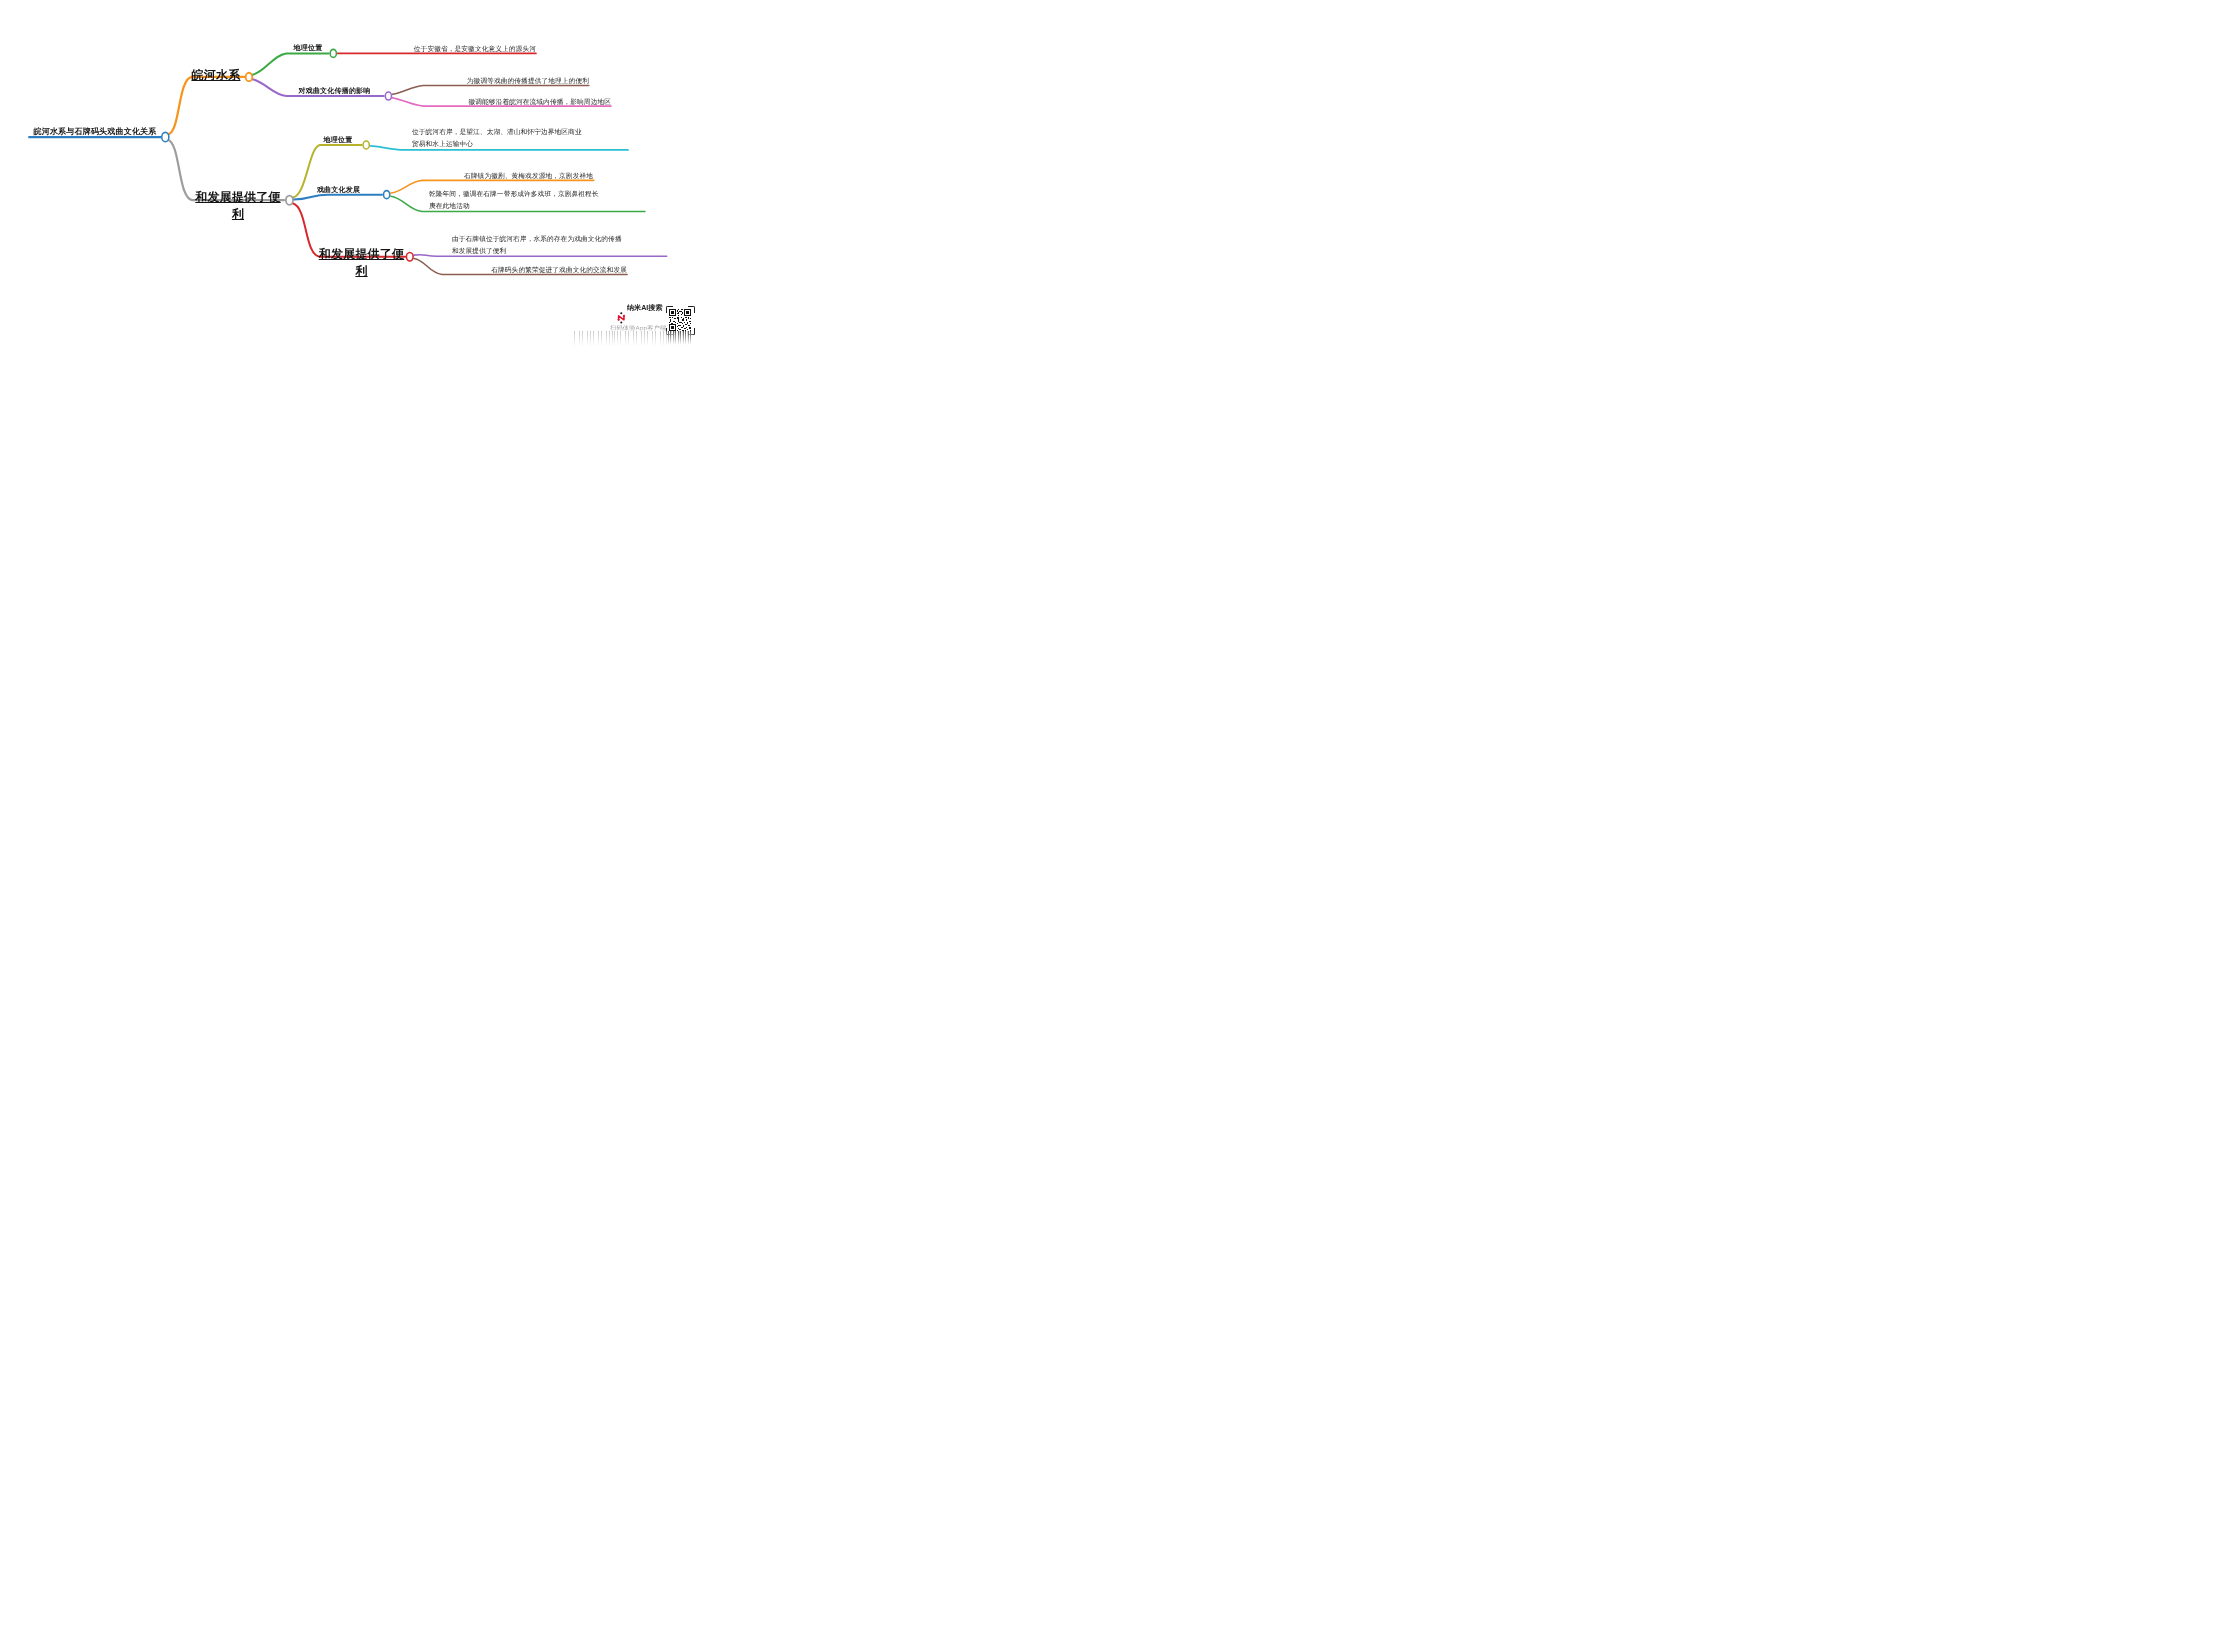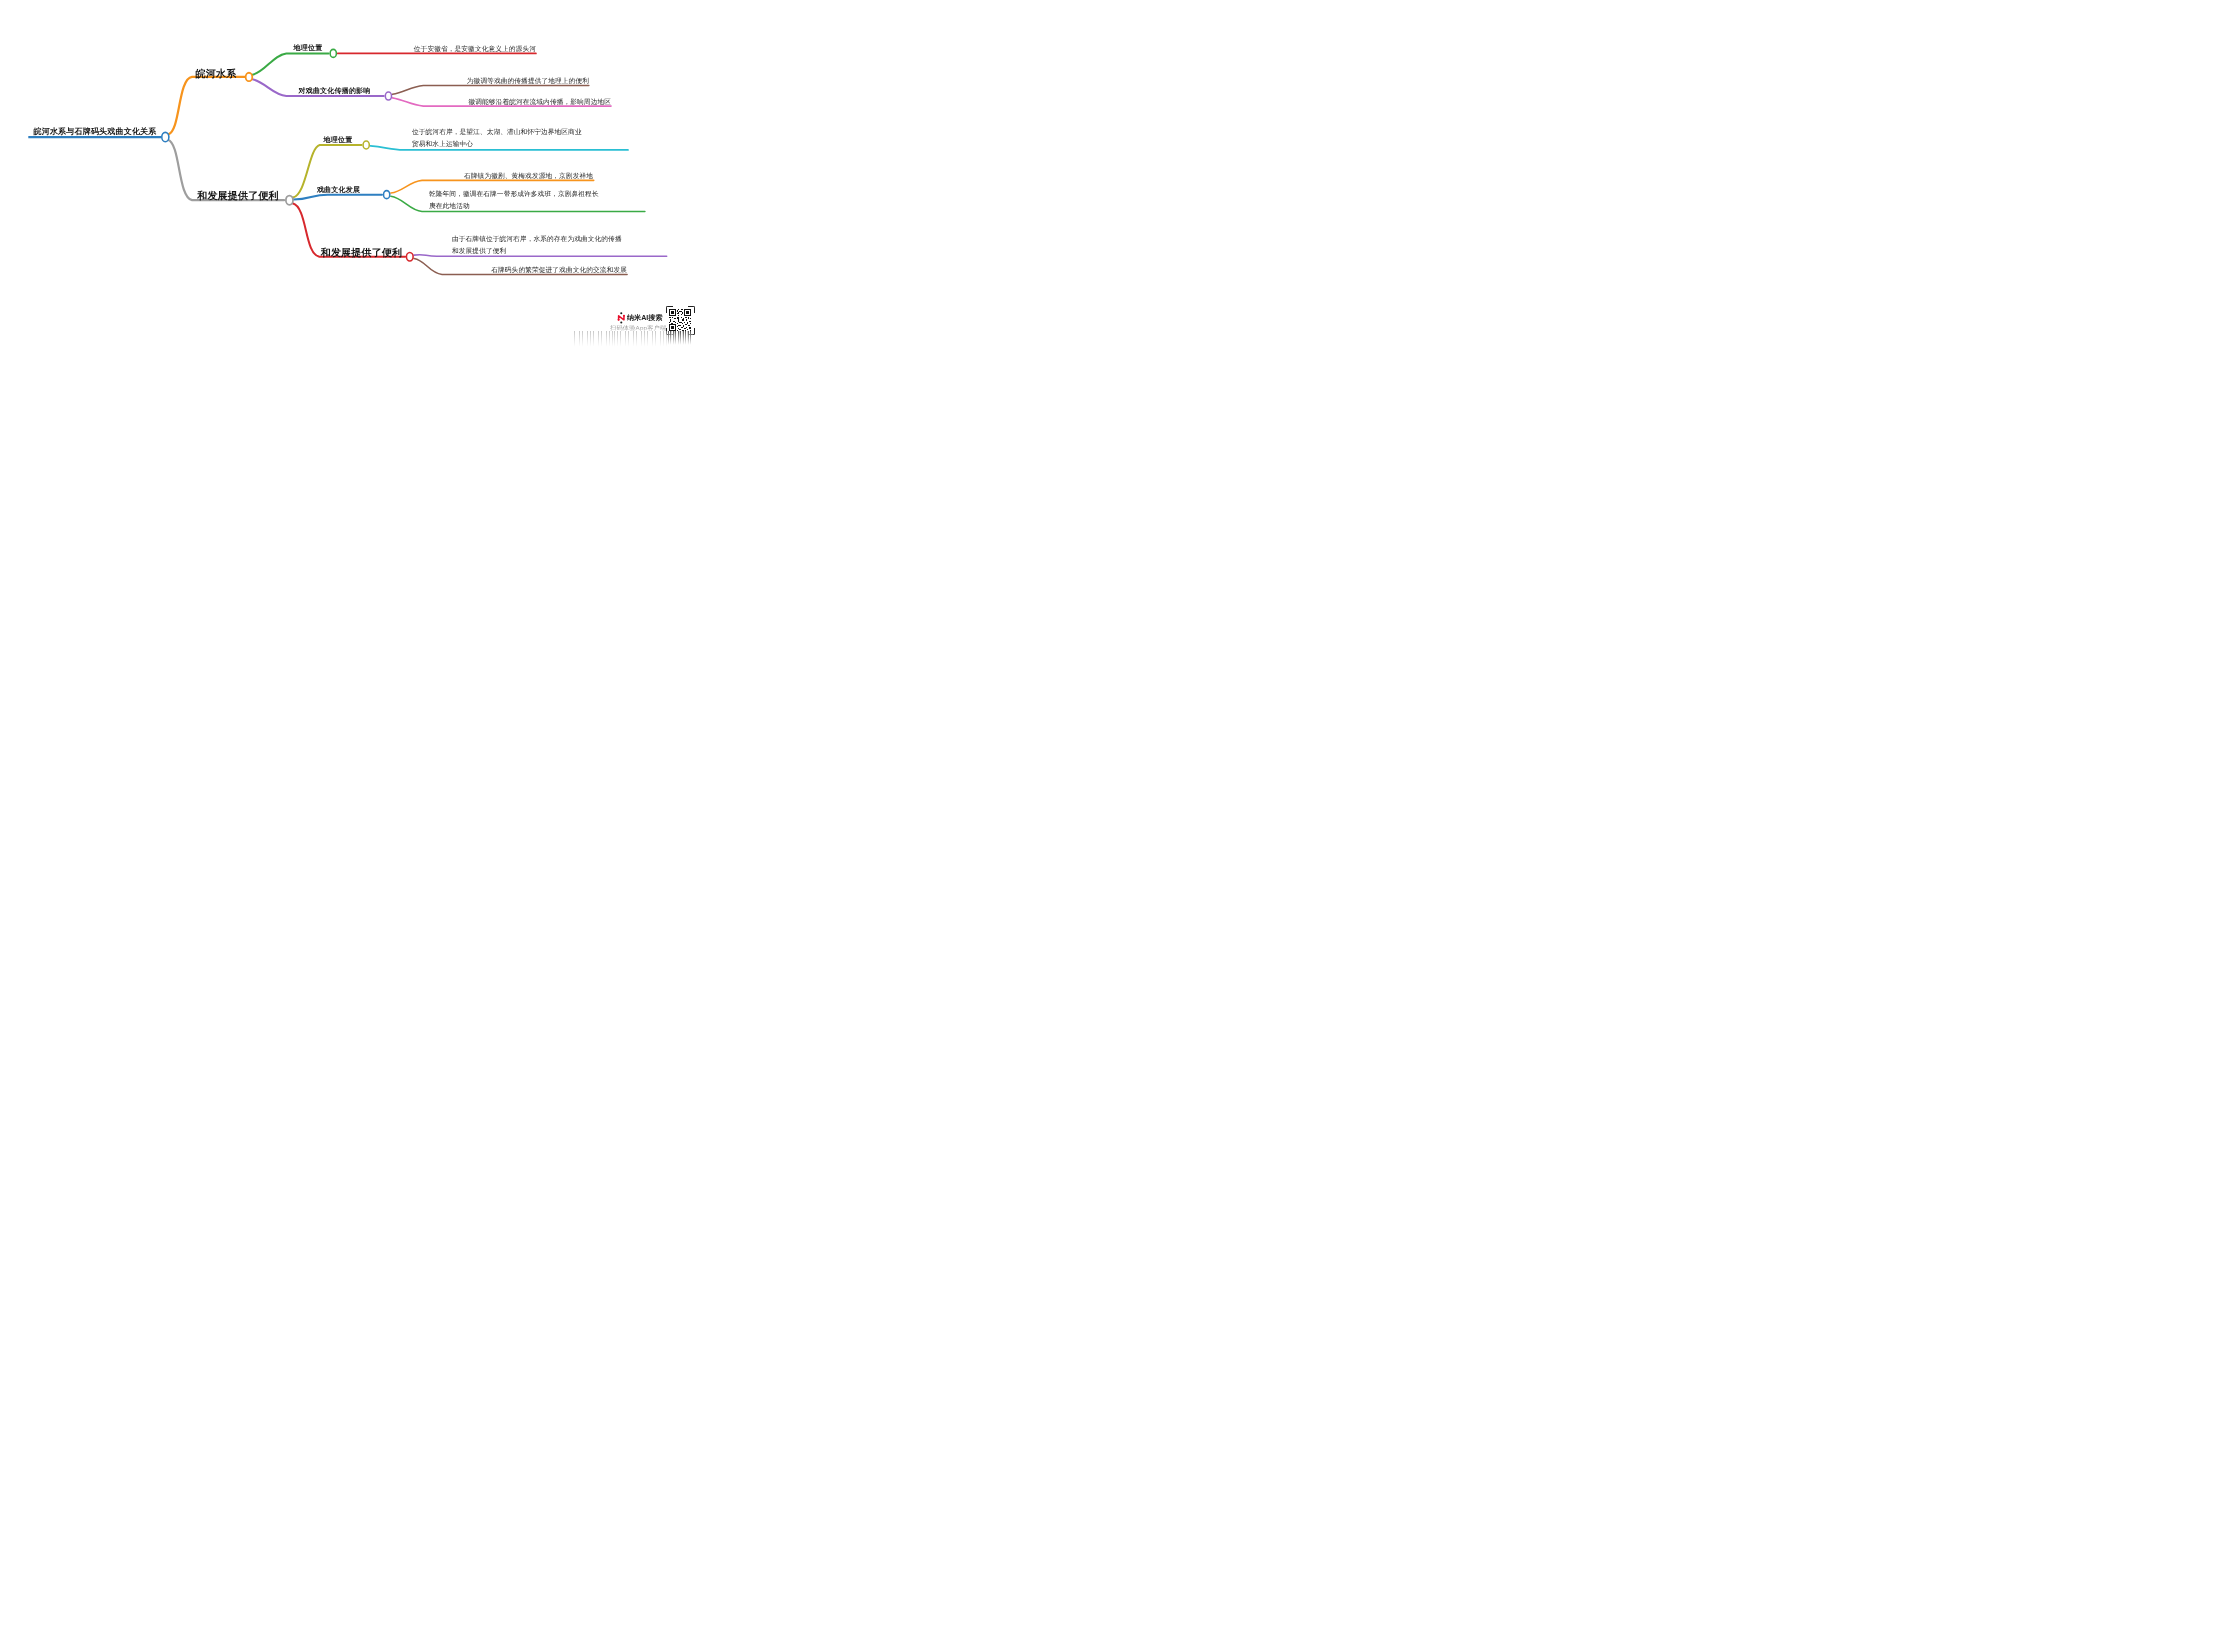--- a/index.html
+++ b/index.html
@@ -5,25 +5,25 @@
   html,body{margin:0;padding:0;background:#fff;}
   #stage{
     position:relative;width:699px;height:347px;background:#fff;overflow:hidden;
     font-family:"Liberation Sans","DejaVu Sans",sans-serif;color:#111;
   }
   #wires{position:absolute;left:0;top:0;width:699px;height:347px;}
   .lbl{position:absolute;white-space:pre-line;}
   .node{font-weight:700;color:#151515;letter-spacing:0.2px;}
   .leaf{font-weight:400;color:#1c1c1c;font-size:6.7px;line-height:11.6px;letter-spacing:0.1px;}
   .root-lbl{font-size:8px;}
-  .lv1-lbl{font-size:10px;}
+  .lv1-lbl{font-size:12px;text-decoration:underline;}
   .lv2-lbl{font-size:7px;}
   .ta-c{text-align:center;} .ta-r{text-align:right;} .ta-l{text-align:left;}
   
-  .brand-name{position:absolute;left:627px;top:313px;font-size:7.1px;font-weight:700;color:#222;}
+  .brand-name{position:absolute;left:627px;top:303px;font-size:7.1px;font-weight:700;color:#222;}
   .brand-cap{position:absolute;left:610px;top:324px;font-size:6.2px;color:#9b9b9b;letter-spacing:0.2px;}
   .qr-box{position:absolute;left:666px;top:306px;width:28.5px;height:28.5px;}
   .qr-corner{position:absolute;width:5.8px;height:5.8px;border:0 solid #222;}
   .qr-tl{left:0;top:0;border-left-width:1.1px;border-top-width:1.1px;border-top-left-radius:1.8px;}
   .qr-tr{right:0;top:0;border-right-width:1.1px;border-top-width:1.1px;border-top-right-radius:1.8px;}
   .qr-bl{left:0;bottom:0;border-left-width:1.1px;border-bottom-width:1.1px;border-bottom-left-radius:1.8px;}
   .qr-br{right:0;bottom:0;border-right-width:1.1px;border-bottom-width:1.1px;border-bottom-right-radius:1.8px;}
   .qr-img{position:absolute;left:3.1px;top:3.1px;width:22px;height:22px;}
   .streaks-text{
     position:absolute;left:574px;top:331px;width:117px;height:17px;

